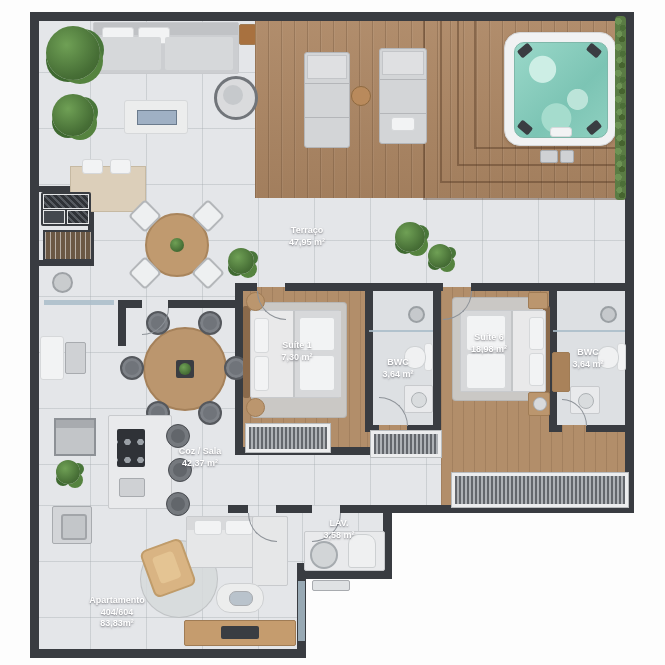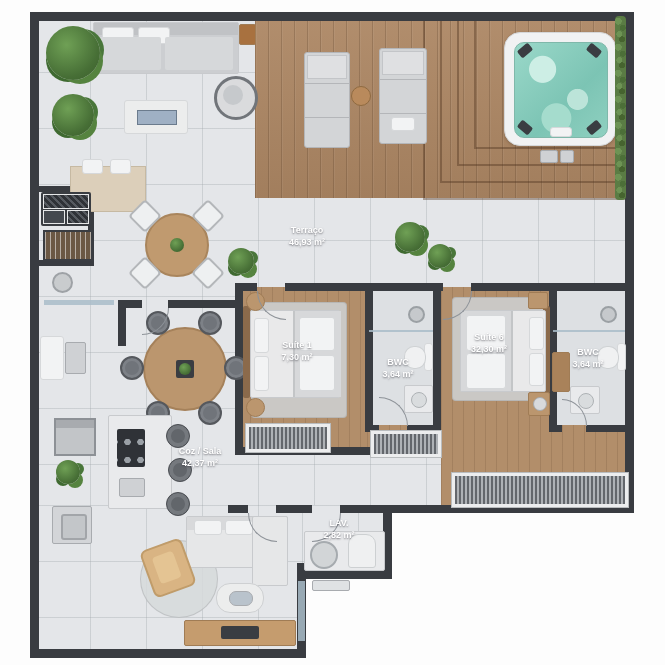--- a/index.html
+++ b/index.html
@@ -272,40 +272,45 @@
   <div class="abs glass" style="left:553px;top:330px;width:72px;height:2px"></div>
   <div class="abs circle" style="left:600px;top:306px;width:13px;height:13px;background:#c6c9cc;border:2px solid #9ba0a4"></div>
   <div class="abs f-white" style="left:617px;top:343px;width:7px;height:26px"></div>
   <div class="abs" style="left:597px;top:346px;width:20px;height:21px;background:#f0f1f2;border:1px solid #cfd2d4;border-radius:45%"></div>
   <div class="abs f-light" style="left:570px;top:386px;width:28px;height:26px">
     <div class="abs circle" style="left:7px;top:6px;width:14px;height:14px;background:#d9dcde;border:1px solid #aeb2b5"></div>
   </div>
 
   <div class="lbl" style="left:307px;top:237px">
     <div>Terraço</div>
-    <div>46,93 m²</div>
+    <div>47,95 m²</div>
   </div>
   <div class="lbl" style="left:297px;top:352px">
     <div>Suíte 1</div>
     <div>7,30 m²</div>
   </div>
   <div class="lbl" style="left:398px;top:369px">
     <div>BWC</div>
     <div>3,64 m²</div>
   </div>
   <div class="lbl" style="left:489px;top:344px">
     <div>Suíte 6</div>
-    <div>32,30 m²</div>
+    <div>18,98 m²</div>
   </div>
   <div class="lbl" style="left:588px;top:359px">
     <div>BWC</div>
     <div>3,64 m²</div>
   </div>
   <div class="lbl" style="left:200px;top:458px">
     <div>Coz / Sala</div>
     <div>42,37 m²</div>
   </div>
   <div class="lbl" style="left:339px;top:530px">
     <div>LAV.</div>
-    <div>2,82 m²</div>
+    <div>3,58 m²</div>
+  </div>
+  <div class="lbl" style="left:117px;top:613px">
+    <div>Apartamento</div>
+    <div>404/604</div>
+    <div>83,83m²</div>
   </div>
 
 </div>
 
 </body></html>

